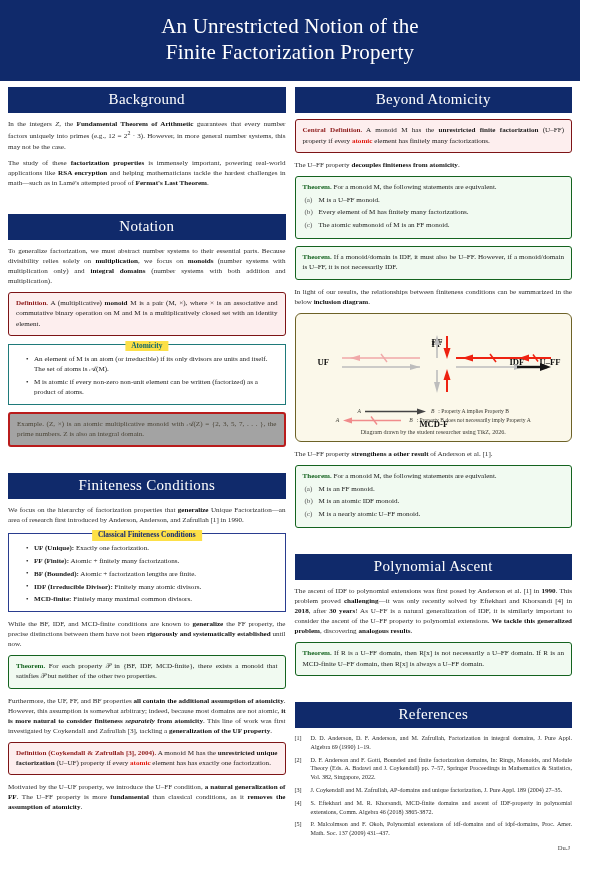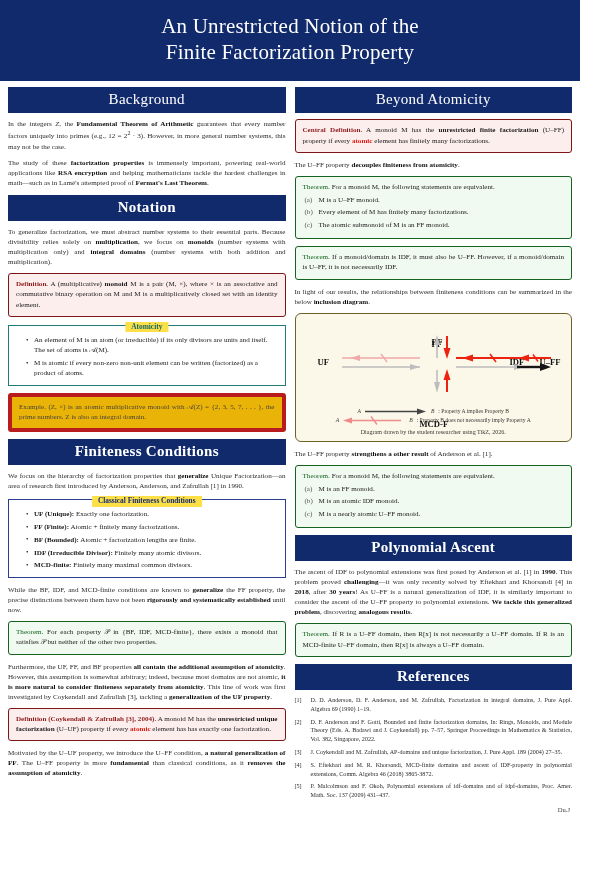--- a/index.html
+++ b/index.html
@@ -30,46 +30,46 @@
   
   .cols{display:flex;gap:9px;padding:6px 8px 0 8px;box-sizing:border-box;}
   .col{width:288px;box-sizing:border-box;}
 
   
   .sec-head{
     background:#102a6b;color:#fff;text-align:center;
     font-size:15px;padding:4px 0 5px 0;margin:0 0 6px 0;
     letter-spacing:.3px;
   }
-  .sec-head.small-top{margin-top:7px;font-weight:bold;}
+  .sec-head.small-top{margin-top:26px;}
 
   p.body{
     font-size:7.1px;line-height:1.42;text-align:justify;
     margin:0 0 6px 0;color:#2b2b2b;
   }
   p.body b, .b{font-weight:bold;color:#111;}
-  .it{}
+  .it{font-style:italic;}
   .mathi{font-style:italic;font-family:"Liberation Serif",serif;}
 
   
   .box{
     box-sizing:border-box;
     margin:0 0 7px 0;
     padding:5px 7px 6px 7px;
     font-size:7.1px;line-height:1.45;
     border-radius:3px;
   }
   .box p{margin:0 0 3px 0;text-align:justify;}
   .box p:last-child{margin-bottom:0;}
 
   .box.def{background:#fdeeee;border:1.3px solid #7d1416;}
   .box.def .lead{color:#8d1b1b;font-weight:bold;}
   .box.thm{background:#f1faf1;border:1.3px solid #14631f;}
-  .box.thm .lead{color:#14631f;font-weight:normal;}
-  .box.example{background:#eab308;border:4px solid #b91c1c;color:#4a4436;}
+  .box.thm .lead{color:#14631f;font-weight:bold;}
+  .box.example{background:#a3a3a3;border:2px solid #b91c1c;color:#4a4436;}
   .box.example .lead{font-weight:normal;}
   .box.diagram{background:#fbf8ea;border:1.3px solid #6d6227;border-radius:6px;padding:6px 6px 4px 6px;}
 
   
   .tbox{
     position:relative;box-sizing:border-box;
     margin:8px 0 7px 0;padding:9px 8px 6px 8px;
     font-size:7.1px;line-height:1.45;
   }
   .tbox .tlabel{

